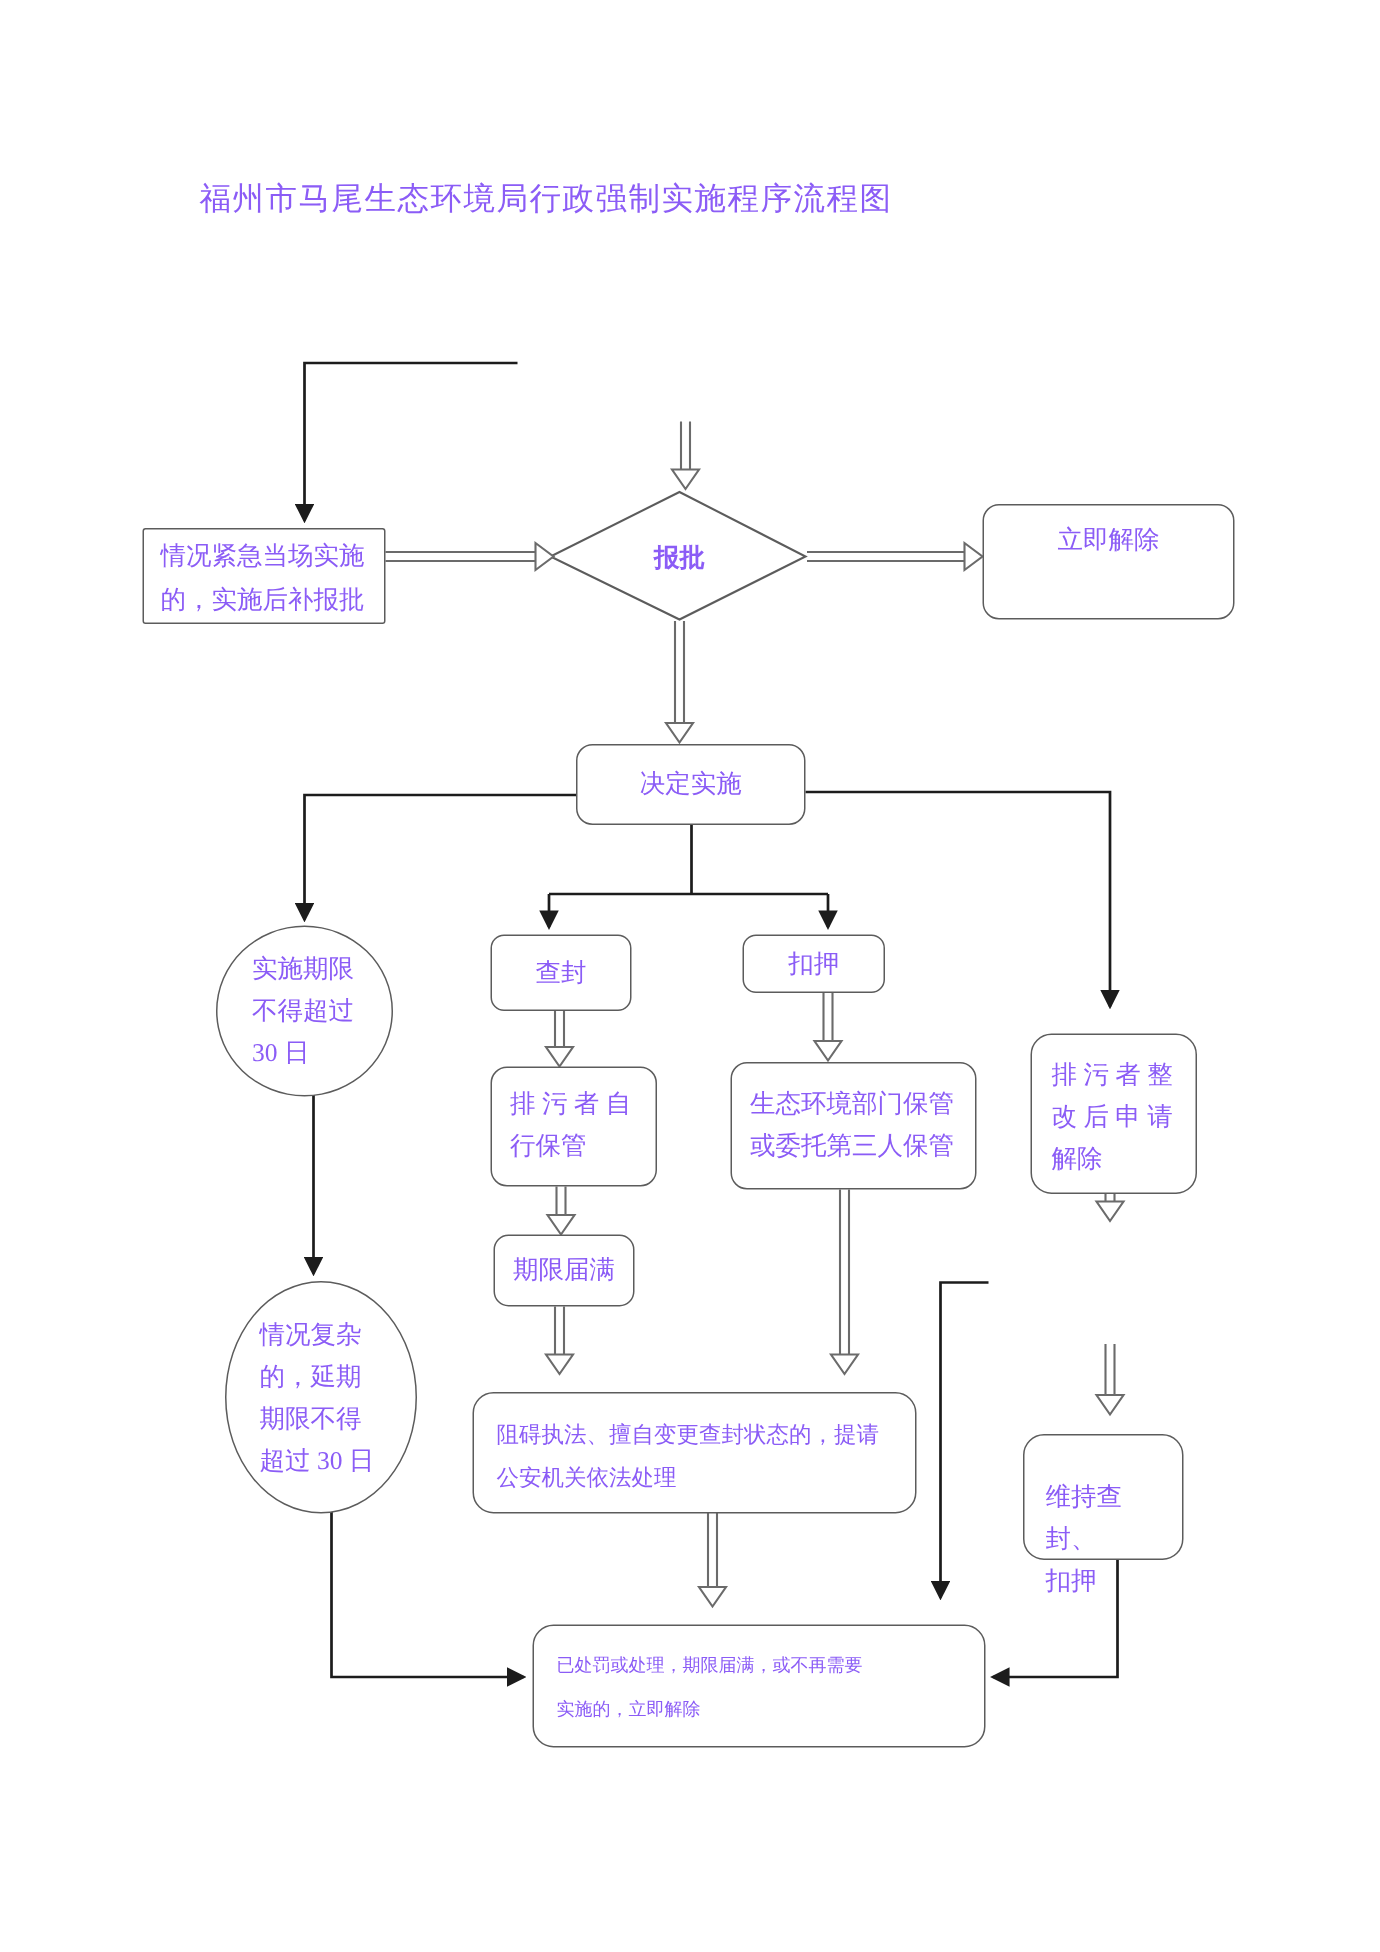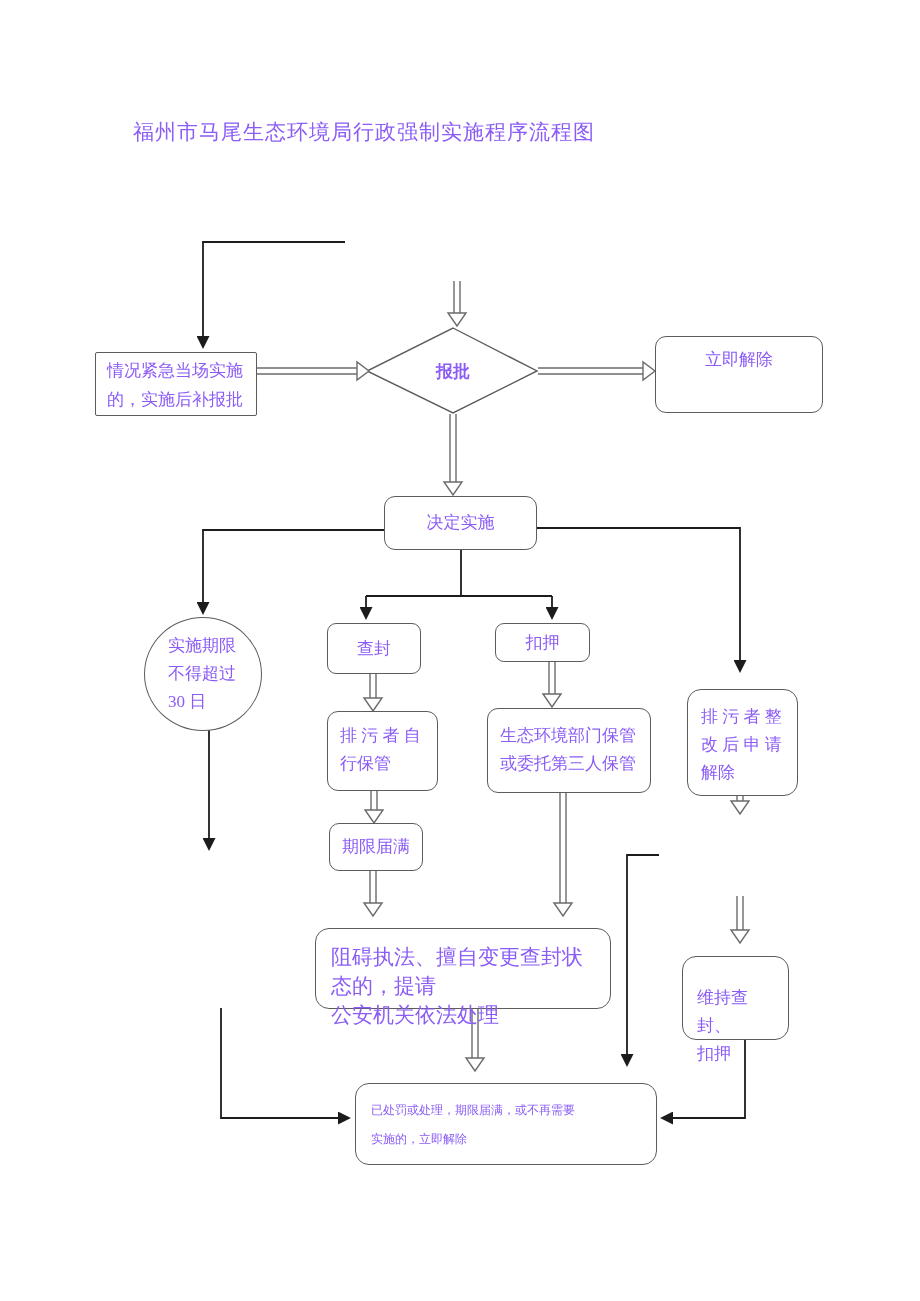--- a/index.html
+++ b/index.html
@@ -133,22 +133,26 @@
   <div class="node rounded center" style="left:495px;top:623px;width:95px;height:39px;border-radius:9px;">扣押</div>
 
   <div class="node rounded" style="left:327px;top:711px;width:111px;height:80px;padding:10px 12px;">排 污 者 自
 行保管</div>
 
   <div class="node rounded" style="left:487px;top:708px;width:164px;height:85px;padding:13px 12px;">生态环境部门保管
 或委托第三人保管</div>
 
   <div class="node rounded center" style="left:329px;top:823px;width:94px;height:48px;border-radius:10px;">期限届满</div>
 
+  <div class="node circle vcen" style="left:150px;top:854px;width:128px;height:155px;padding-left:22px;">情况复杂
+的，延期
+期限不得
+超过 30 日</div>
 
-  <div class="node rounded-lg" style="left:315px;top:916px;width:296px;height:81px;padding:14px 15px;font-size:21px;line-height:29px;">阻碍执法、擅自变更查封状态的，提请
+  <div class="node rounded-lg" style="left:315px;top:916px;width:296px;height:81px;padding:14px 15px;font-size:15px;line-height:29px;">阻碍执法、擅自变更查封状态的，提请
 公安机关依法处理</div>
 
   <div class="node rounded-lg" style="left:687px;top:677px;width:111px;height:107px;padding:13px 13px;">排 污 者 整
 改 后 申 请
 解除</div>
 
 
   <div class="node rounded-lg" style="left:682px;top:944px;width:107px;height:84px;padding:27px 14px;">维持查封、
 扣押</div>
 

